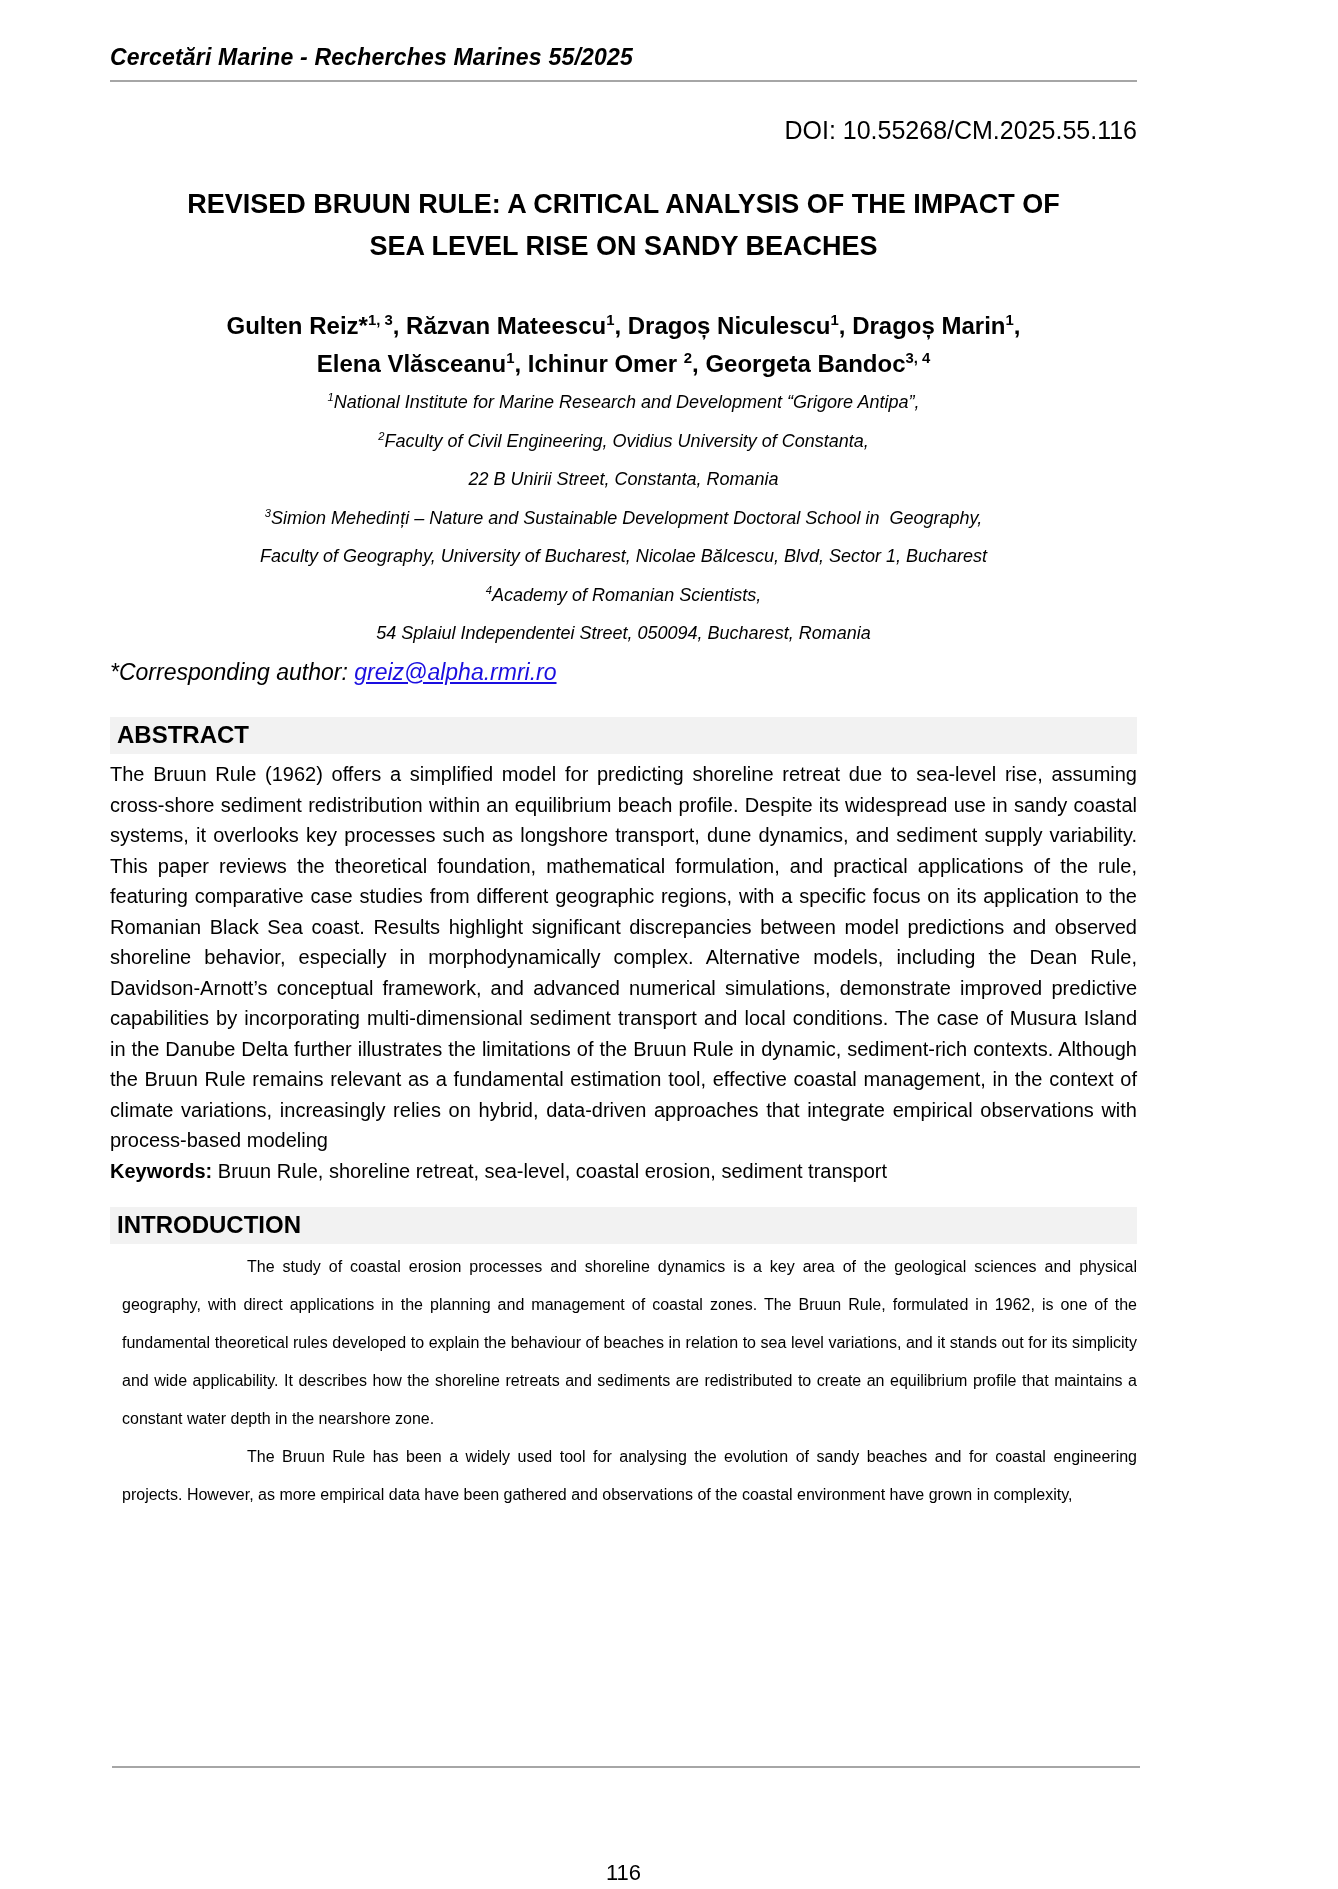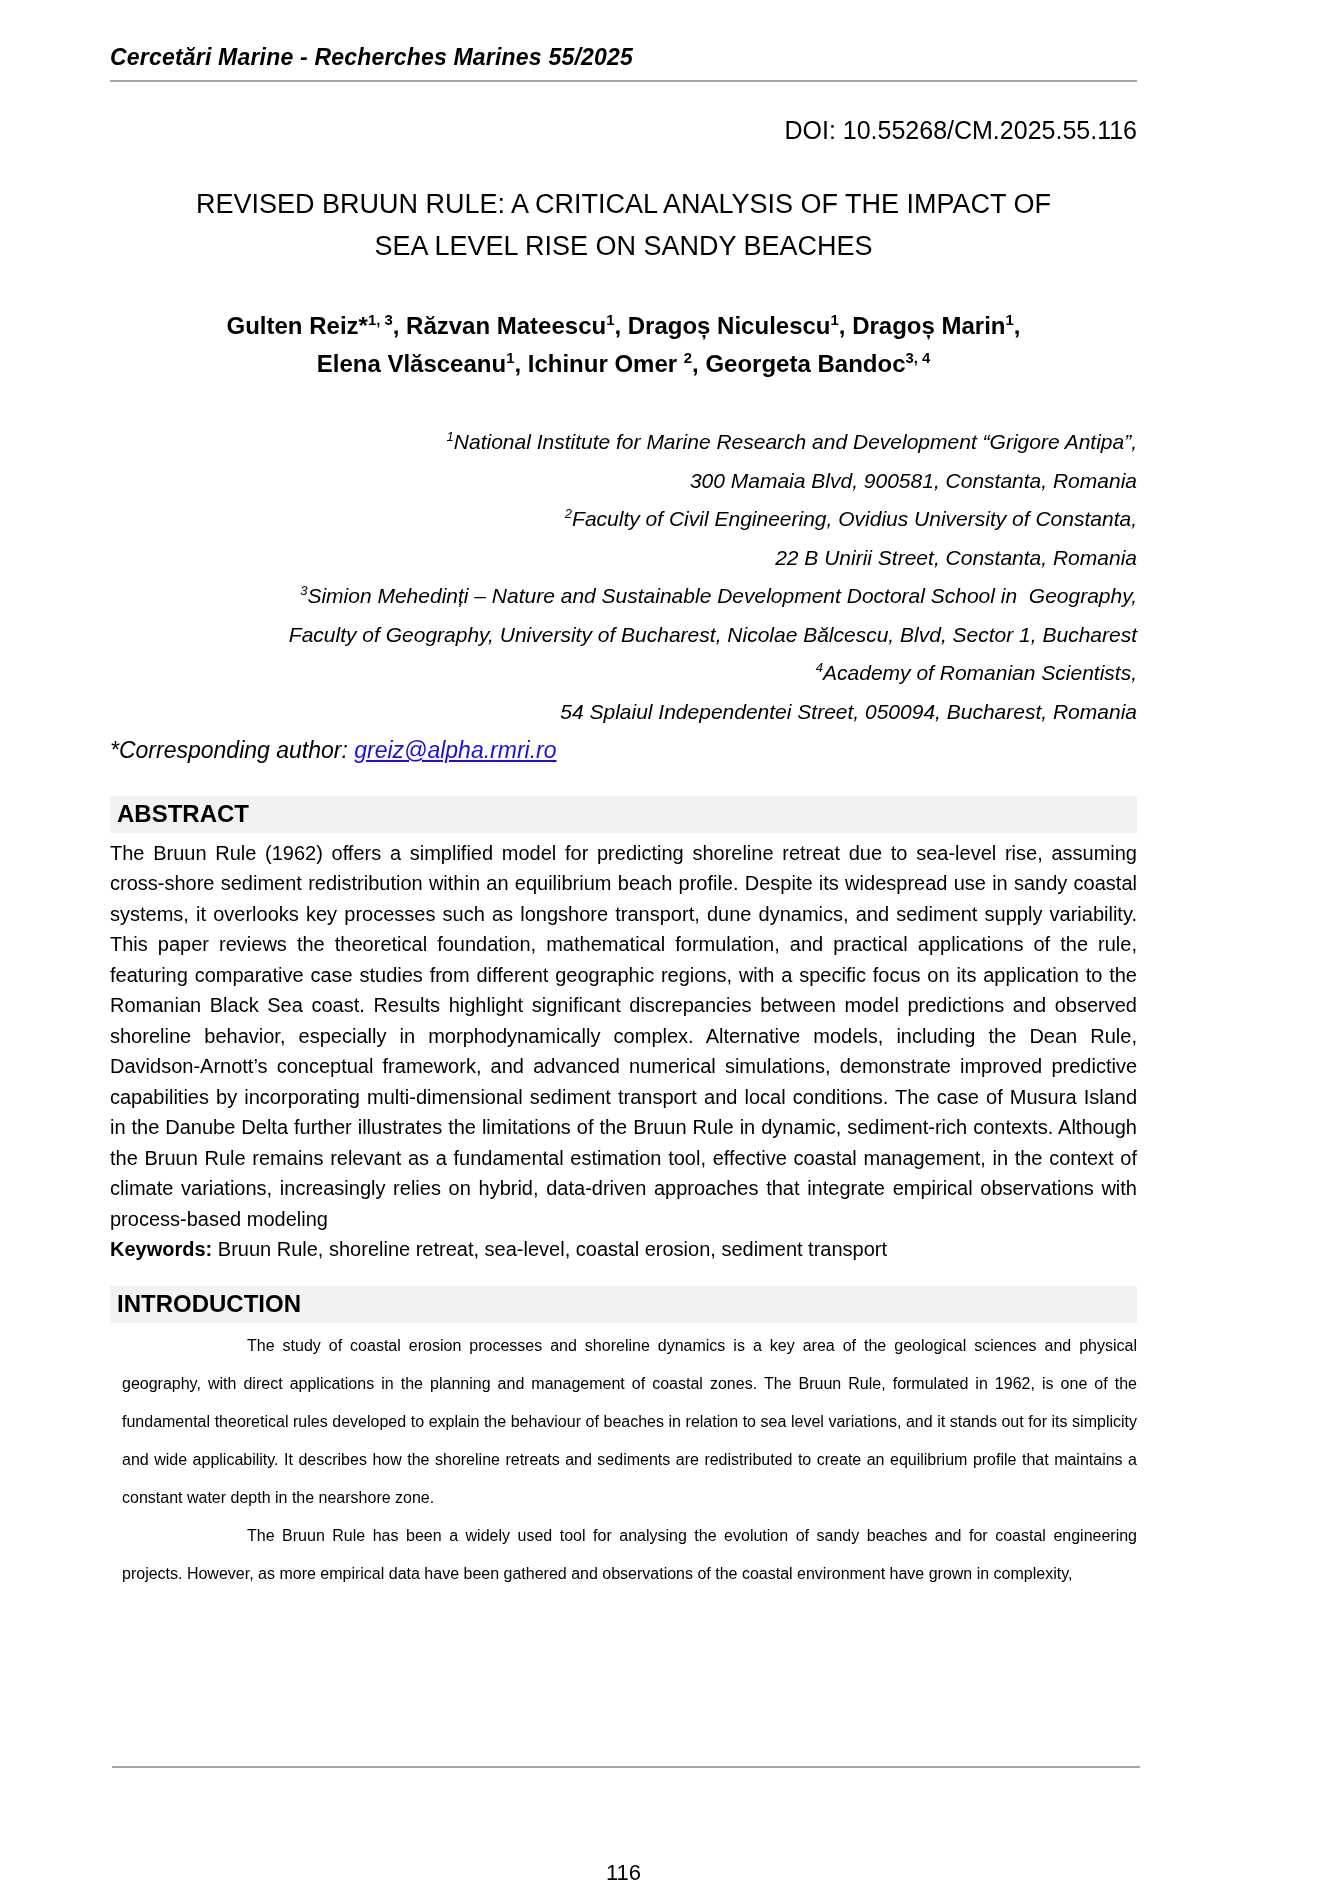--- a/index.html
+++ b/index.html
@@ -30,41 +30,40 @@
   }
   .doi{
     margin-top:34px;
     text-align:right;
     font-size:25px;
   }
   .title{
     margin:38px 0 0 0;
     text-align:center;
     font-size:27px;
-    font-weight:normal;
+    font-weight:bold;
     line-height:42px;
   }
   .authors{
     margin-top:40px;
     text-align:center;
     font-weight:bold;
     font-size:24px;
     line-height:38px;
   }
   .author-line{white-space:nowrap;}
   sup{
     font-size:0.62em;
     line-height:0;
     vertical-align:super;
   }
   .affiliations{
-    margin-top:40px;
-    text-align:right;
+    text-align:center;
     font-style:italic;
-    font-size:21px;
+    font-size:18px;
     line-height:38.5px;
   }
   .affiliation-line{white-space:nowrap;}
   .corresponding{
     text-align:left;
     font-style:italic;
     font-size:23px;
     line-height:38.5px;
   }
   .email{
@@ -126,21 +125,20 @@
 
   <h1 class="title"><span>REVISED BRUUN RULE: A CRITICAL ANALYSIS OF THE IMPACT OF</span><br><span>SEA LEVEL RISE ON SANDY BEACHES</span></h1>
 
   <div class="authors" id="authors">
       <div class="author-line"><span>Gulten Reiz*</span><sup>1, 3</sup><span>, </span><span>Răzvan Mateescu</span><sup>1</sup><span>, </span><span>Dragoș Niculescu</span><sup>1</sup><span>, </span><span>Dragoș Marin</span><sup>1</sup><span>,</span></div>
       <div class="author-line"><span>Elena Vlăsceanu</span><sup>1</sup><span>, </span><span>Ichinur Omer </span><sup>2</sup><span>, </span><span>Georgeta Bandoc</span><sup>3, 4</sup></div>
     </div>
 
   <div class="affiliations" id="affiliations">
       <div class="affiliation-line"><sup>1</sup><span>National Institute for Marine Research and Development “Grigore Antipa”,</span></div>
-      <div class="affiliation-line"><span>300 Mamaia Blvd, 900581, Constanta, Romania</span></div>
       <div class="affiliation-line"><sup>2</sup><span>Faculty of Civil Engineering, Ovidius University of Constanta,</span></div>
       <div class="affiliation-line"><span>22 B Unirii Street, Constanta, Romania</span></div>
       <div class="affiliation-line"><sup>3</sup><span>Simion Mehedinți – Nature and Sustainable Development Doctoral School in &nbsp;Geography,</span></div>
       <div class="affiliation-line"><span>Faculty of Geography, University of Bucharest, Nicolae Bălcescu, Blvd, Sector 1, Bucharest</span></div>
       <div class="affiliation-line"><sup>4</sup><span>Academy of Romanian Scientists,</span></div>
       <div class="affiliation-line"><span>54 Splaiul Independentei Street, 050094, Bucharest, Romania</span></div>
     </div>
 
   <div class="corresponding"><span>*Corresponding author: </span><a class="email">greiz@alpha.rmri.ro</a></div>
 

